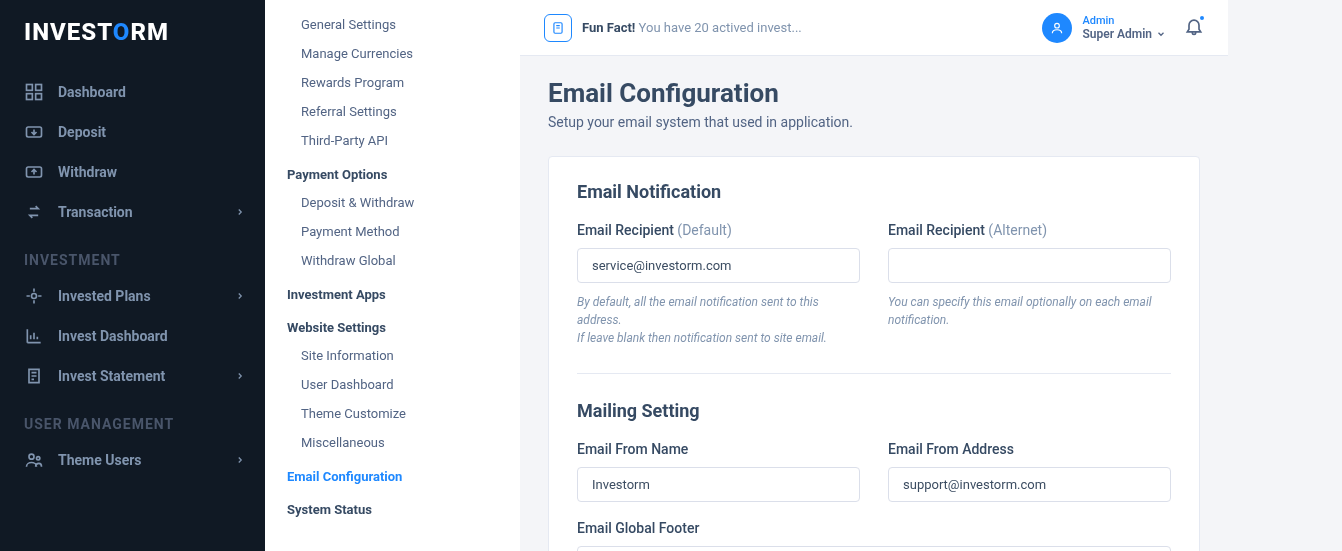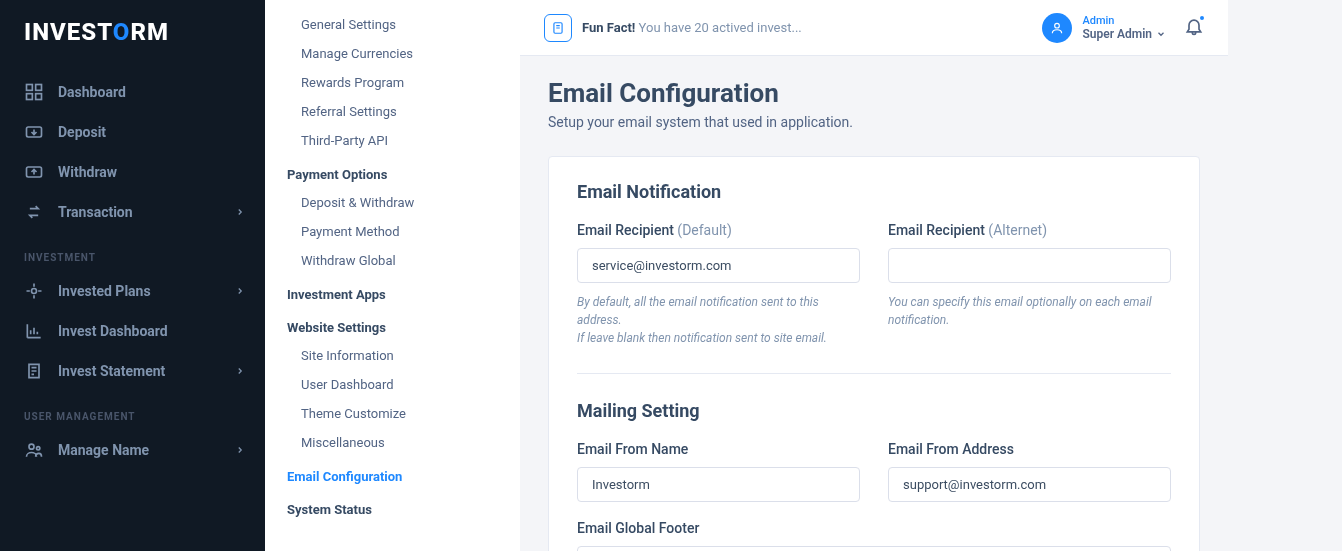--- a/index.html
+++ b/index.html
@@ -7,21 +7,21 @@
 .layout { display: flex; width: 1228px; height: 551px; }
 
 
 .sidebar { width: 265px; background: #101924; color: #8094ae; flex-shrink: 0; overflow-y: auto; }
 .logo { padding: 18px 24px; font-size: 24px; font-weight: 800; letter-spacing: 1px; color: #fff; }
 .logo .accent { color: #1e88ff; }
 .nav { list-style: none; padding: 8px 0; }
 .nav-item { display: flex; align-items: center; padding: 10px 24px; font-size: 14px; font-weight: 700; color: #8094ae; cursor: pointer; gap: 14px; position: relative; }
 .nav-item .icn { width: 20px; height: 20px; display: flex; align-items: center; justify-content: center; flex-shrink: 0; }
 .nav-item .chev { position: absolute; right: 20px; }
-.nav-group { padding: 20px 24px 8px; font-size: 10px; letter-spacing: 1px; font-weight: 700; color: #49556a; }
+.nav-group { padding: 20px 24px 8px; font-size: 14px; letter-spacing: 1px; font-weight: 700; color: #49556a; }
 
 
 .subnav { width: 255px; background: #fff; flex-shrink: 0; overflow-y: auto; padding: 10px 0; }
 .subnav-head { padding: 12px 22px 6px; font-size: 13px; font-weight: 700; color: #364a63; }
 .subnav-item { padding: 7px 22px 7px 36px; font-size: 13px; color: #526484; cursor: pointer; }
 
 
 .main { flex: 1; display: flex; flex-direction: column; overflow: hidden; }
 .topbar { height: 56px; background: #fff; display: flex; align-items: center; padding: 16px 24px; justify-content: space-between; border-bottom: 1px solid #e5e9f2; }
 .funfact { display: flex; align-items: center; gap: 10px; font-size: 13px; }
@@ -141,21 +141,21 @@
 
       <li class="nav-group">USER MANAGEMENT</li>
       <li class="nav-item">
         <span class="icn">
             <svg width="20" height="20" viewBox="0 0 24 24" fill="none" stroke="currentColor" stroke-width="2">
               <circle cx="9" cy="8" r="3"></circle>
               <circle cx="17" cy="10" r="2"></circle>
               <path d="M3 20c0-3 3-5 6-5s6 2 6 5M14 20c0-2 1-4 4-4s3 2 3 4"></path>
             </svg>
           </span>
-        <span>Manage Name</span>
+        <span>Theme Users</span>
         <span class="chev"><svg width="10" height="10" viewBox="0 0 24 24" fill="none" stroke="currentColor" stroke-width="3">
               <path d="M9 6l6 6-6 6"></path>
             </svg></span>
       </li>
     </ul>
   </aside>
 
   <nav class="subnav">
     <div class="subnav-item">General Settings</div>
     <div class="subnav-item">Manage Currencies</div>

